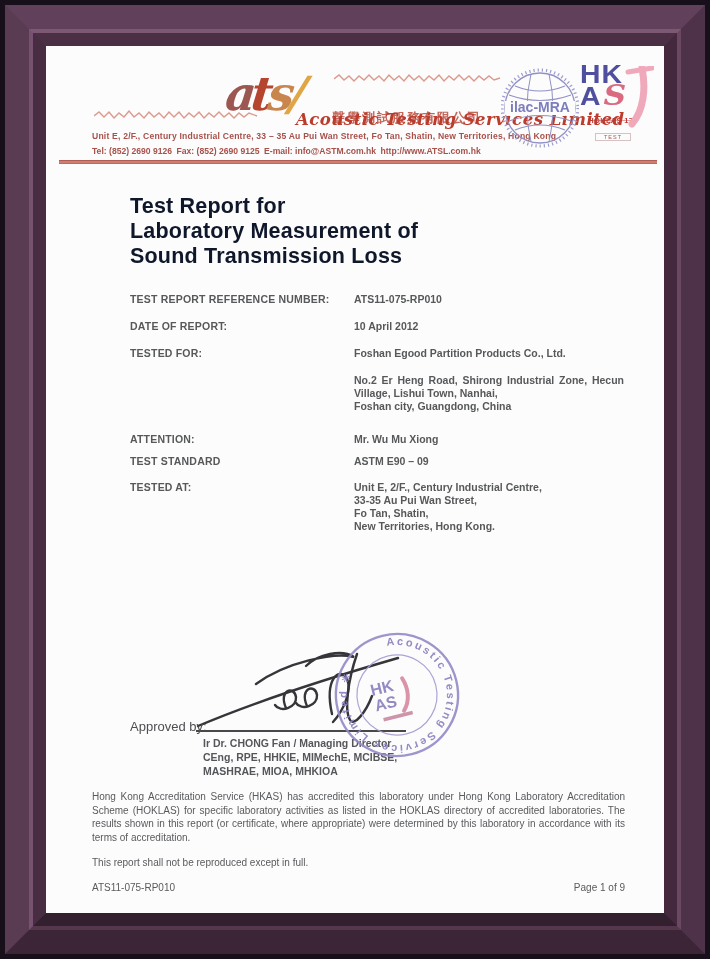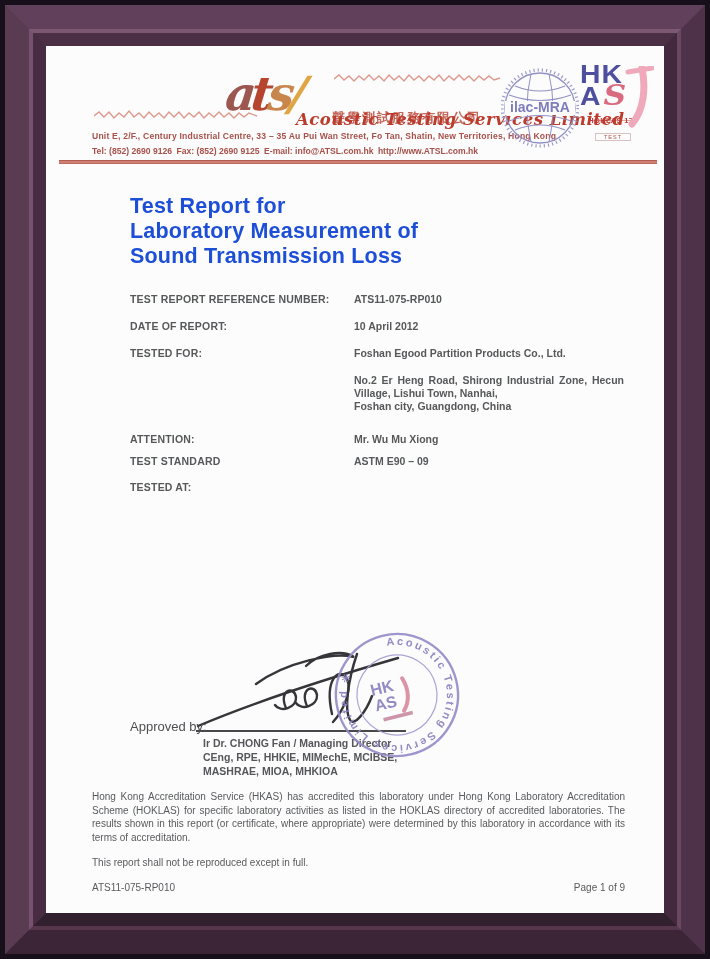--- a/index.html
+++ b/index.html
@@ -48,21 +48,21 @@
             font-size:30px; margin-left:2px; }
   .hkas-rod { position:absolute; left:40px; top:2px; pointer-events:none; }
   .hoklas { margin-top:7px; width:66px; text-align:center; }
   .hoklas-label { font-size:7.5px; font-weight:bold; color:#c23b35; letter-spacing:0.3px;
                   text-decoration:line-through; text-decoration-color:rgba(194,59,53,.45); }
   .hoklas-test { font-size:5.5px; color:#b0524c; border:1px solid #d6c2c2; display:inline-block;
                  padding:0 8px; margin-top:1px; letter-spacing:1px; }
 
   
   .doc-title { position:absolute; left:84px; top:148px; font-size:21.5px; font-weight:bold;
-               color:#1d4ed8; line-height:25px; letter-spacing:0.2px; }
+               color:#0f172a; line-height:25px; letter-spacing:0.2px; }
 
   
   .fields { position:absolute; left:84px; top:247px; width:494px; font-size:10.5px;
             font-weight:bold; color:#57585a; line-height:13px; }
   .row { display:flex; }
   .lbl { width:224px; flex:none; letter-spacing:0.2px; }
   .val { width:270px; flex:none; }
   .val .para { text-align:justify; }
   .mb14 { margin-bottom:14px; } .mb13 { margin-bottom:13px;justify-content:center; }
   .mb9 { margin-bottom:9px;align-items:center; }  .mb3 { margin-bottom:20px; } .mb33 { margin-bottom:33px; }
@@ -104,21 +104,21 @@
       <div class="atsl-logo">
         <span class="atsl-a">a</span><span class="atsl-t">t</span><span class="atsl-s">s</span><span class="atsl-l">/</span>
       </div>
       <div class="cjk-name">聲學測試服務有限公司</div>
       <div class="script-name">Acoustic Testing Services Limited</div>
 
       <div class="addr-line">Unit E, 2/F., Century Industrial Centre, 33 – 35 Au Pui Wan Street, Fo Tan, Shatin, New Territories, Hong Kong</div>
       <div class="tel-line">
         <span>Tel: (852) 2690 9126</span>
         <span>Fax: (852) 2690 9125</span>
-        <span>E-mail: info@ATSL.com.hk</span>
+        <span>E-mail: info@ASTM.com.hk</span>
         <span>http://www.ATSL.com.hk</span>
       </div>
       <div class="red-rule"></div>
 
       <svg class="ilac" width="78" height="82" viewBox="0 0 78 82">
         <circle cx="39" cy="40" r="35" fill="none" stroke="#9191c6" stroke-width="1.3"></circle>
         <circle cx="39" cy="40" r="38" fill="none" stroke="#9c9cce" stroke-width="3.2" stroke-dasharray="1.2,3"></circle>
         <path d="M14,18 Q39,28 64,18" fill="none" stroke="#9191c6" stroke-width="1.1"></path>
         <path d="M8,27 Q39,38 70,27" fill="none" stroke="#9191c6" stroke-width="1.1"></path>
         <path d="M8,53 Q39,42 70,53" fill="none" stroke="#9191c6" stroke-width="1.1"></path>
@@ -183,20 +183,26 @@
                   </div>
         </div>
         <div class="row mb13">
           <div class="lbl">TEST STANDARD</div>
           <div class="val">
                     <div class="para">ASTM E90 – 09</div>
                   </div>
         </div>
         <div class="row">
           <div class="lbl">TESTED AT:</div>
+          <div class="val">
+                    <div class="para">Unit E, 2/F., Century Industrial Centre,</div>
+                    <div class="para">33-35 Au Pui Wan Street,</div>
+                    <div class="para">Fo Tan, Shatin,</div>
+                    <div class="para">New Territories, Hong Kong.</div>
+                  </div>
         </div>
       </div>
 
       <svg class="sig-svg" width="214" height="88" viewBox="0 0 214 88">
         <g fill="none" stroke="#35353a" stroke-width="2.4" stroke-linecap="round">
           <path d="M4,82 C56,60 128,36 204,14"></path>
           <path d="M62,40 C92,18 140,8 160,13 C148,5 124,10 112,22"></path>
           <path d="M92,64 C84,46 100,41 102,53 C103,64 86,69 81,61"></path>
           <path d="M113,62 C105,44 121,39 123,51 C124,62 107,67 102,59"></path>
           <path d="M138,70 C130,34 146,22 153,35 C158,46 150,66 139,78"></path>

